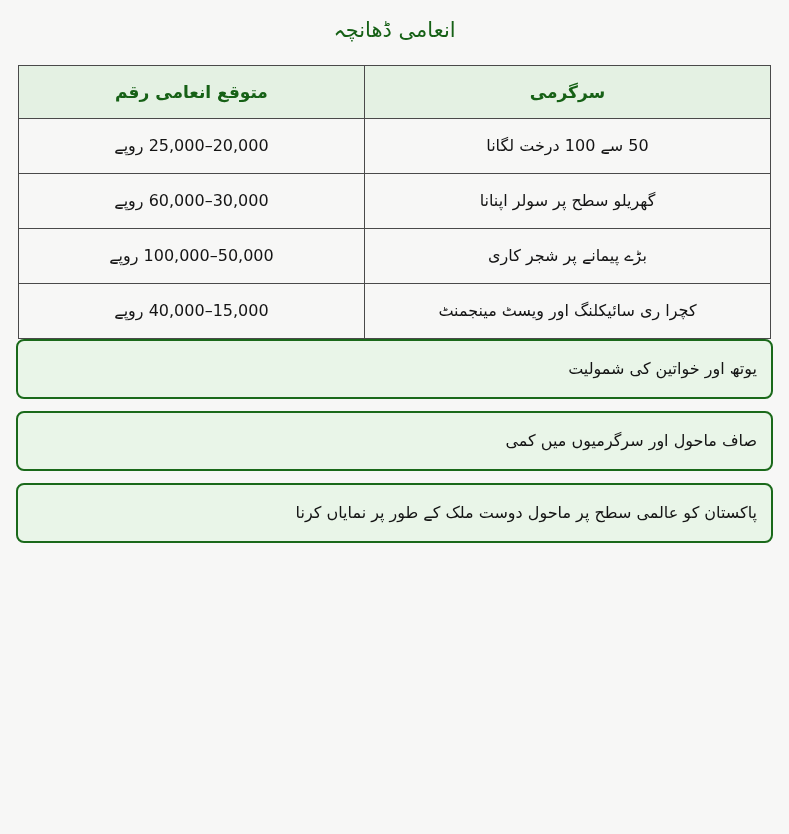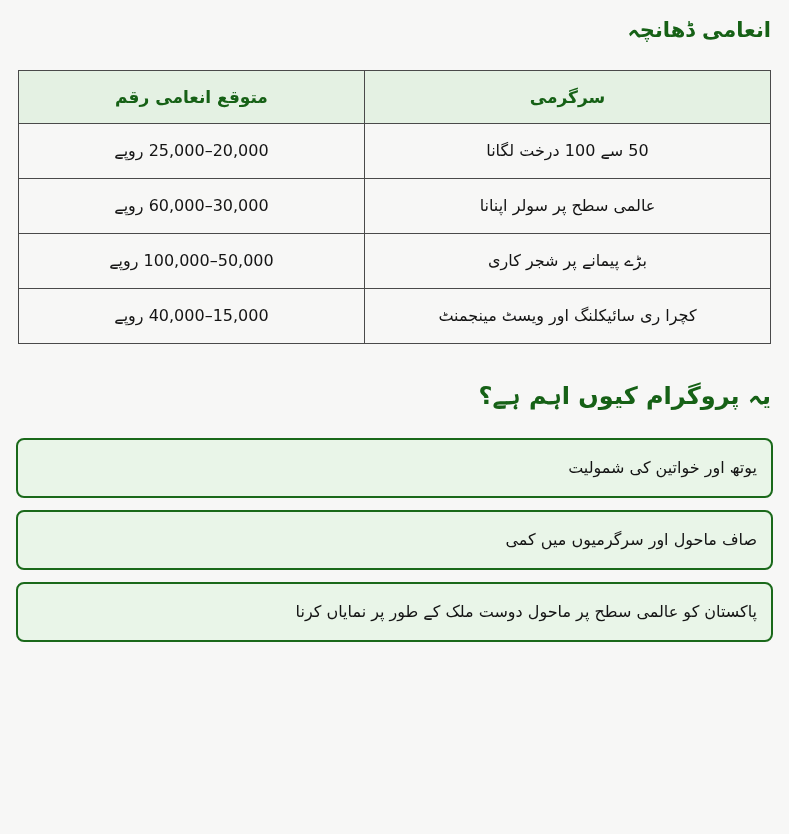--- a/index.html
+++ b/index.html
@@ -20,25 +20,25 @@
     direction:rtl;
   }
   .page{
     width:789px;
     height:834px;
     padding:14px 18px 0 18px;
     overflow:hidden;
   }
   .title{
     font-size:21px;
-    font-weight:bold;
+    font-weight:normal;
     color:var(--heading_green);
-    text-align:right;
+    text-align:center;
     line-height:1.55;
-    margin-bottom:23px;
+    margin-bottom:18px;
   }
   table.rewards{
     width:753px;
     border-collapse:collapse;
     table-layout:fixed;
   }
   table.rewards th,
   table.rewards td{
     border:1px solid var(--table_border);
     text-align:center;
@@ -96,33 +96,32 @@
         <th class="col-activity">سرگرمی</th>
         <th class="col-amount">متوقع انعامی رقم</th>
       </tr>
     </thead>
     <tbody>
       <tr>
         <td>50 سے 100 درخت لگانا</td>
         <td>20,000–25,000 روپے</td>
       </tr>
       <tr>
-        <td>عالمی سطح پر سولر اپنانا</td>
+        <td>گھریلو سطح پر سولر اپنانا</td>
         <td>30,000–60,000 روپے</td>
       </tr>
       <tr>
         <td>بڑے پیمانے پر شجر کاری</td>
         <td>50,000–100,000 روپے</td>
       </tr>
       <tr>
         <td>کچرا ری سائیکلنگ اور ویسٹ مینجمنٹ</td>
         <td>15,000–40,000 روپے</td>
       </tr>
     </tbody>
   </table>
 
-  <h2 class="section-heading">یہ پروگرام کیوں اہم ہے؟</h2>
 
   <div class="benefit-box">یوتھ اور خواتین کی شمولیت</div>
   <div class="benefit-box">صاف ماحول اور سرگرمیوں میں کمی</div>
   <div class="benefit-box">پاکستان کو عالمی سطح پر ماحول دوست ملک کے طور پر نمایاں کرنا</div>
 
 </div>
 
 </body></html>

